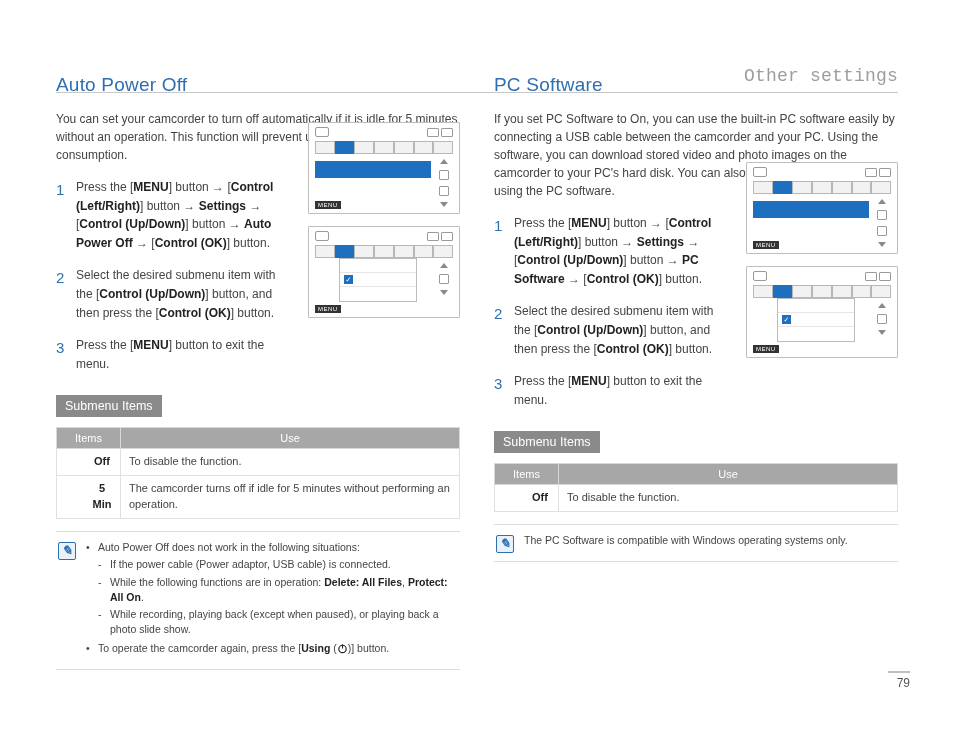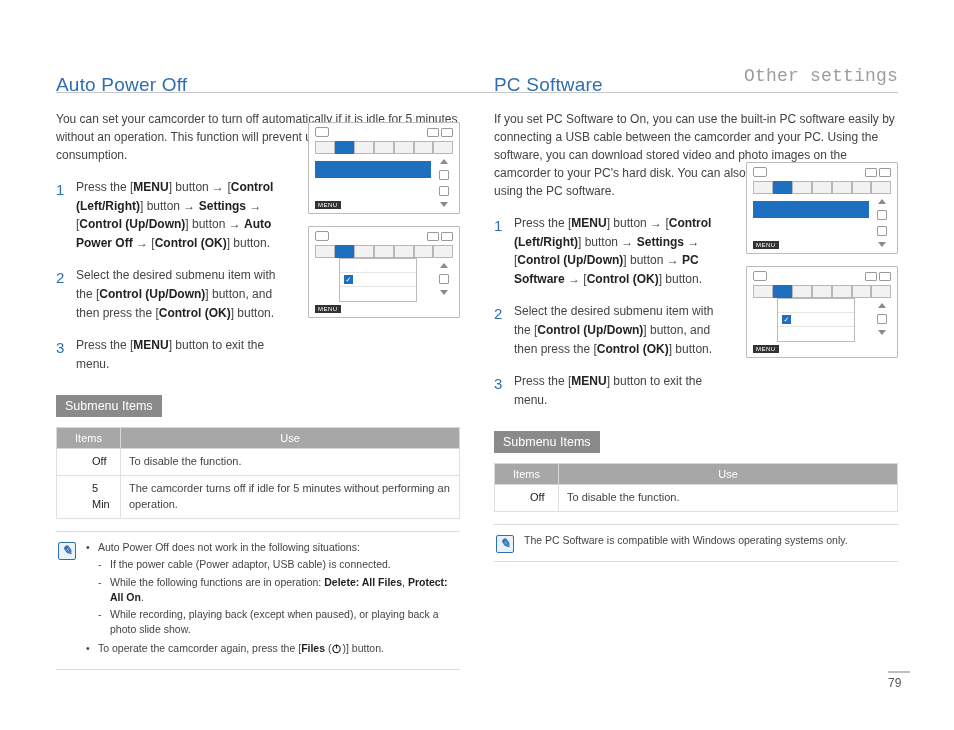--- a/index.html
+++ b/index.html
@@ -102,21 +102,22 @@
     font-size: 11px;
   }
   table.sub td {
     border: 1px solid #e0e0e0;
     padding: 5px 8px;
     vertical-align: top;
     color: #444;
     line-height: 1.45;
   }
   table.sub td.k {
-    font-weight: 400;
+    font-weight: 700;
+    text-align: center;
     width: 64px;
     color: #222;
     padding-left: 35px;
   }
   .note-block {
     display: flex;
     gap: 10px;
     font-size: 10.5px;
     color: #444;
     line-height: 1.45;
@@ -237,21 +238,21 @@
     width: 9px; height: 9px; background: #1f6fc0;
     display: inline-flex; align-items: center; justify-content: center;
     color: #fff; font-size: 7px;
   }
   .page-num {
     position: absolute;
     right: 44px;
     bottom: 40px;
     font-size: 12px;
     color: #555;
-    text-align: left;
+    text-align: right;
   }
   .page-num::before {
     content: "";
     display: block;
     width: 22px;
     height: 2px;
     background: #bfbfbf;
     margin-bottom: 3px;
     margin-left: auto;
   }
@@ -362,21 +363,21 @@
       <div class="note-icon">✎</div>
       <ul class="note-list">
         <li>
           <span>Auto Power Off does not work in the following situations:</span>
           <ul class="note-sub">
             <li>If the power cable (Power adaptor, USB cable) is connected.</li>
             <li>While the following functions are in operation: <b>Delete: All Files</b>, <b>Protect: All On</b>.</li>
             <li>While recording, playing back (except when paused), or playing back a photo slide show.</li>
           </ul>
         </li>
-        <li>To operate the camcorder again, press the [<b>Files</b> (<span class="power-icon">
+        <li>To operate the camcorder again, press the [<b>Using</b> (<span class="power-icon">
                 <svg width="11" height="11" viewBox="0 0 24 24">
                   <circle cx="12" cy="13" r="8" fill="none" stroke="#222" stroke-width="2.5"></circle>
                   <line x1="12" y1="3" x2="12" y2="12" stroke="#222" stroke-width="2.5"></line>
                 </svg>
               </span>)] button.</li>
       </ul>
     </div>
   </div>
 
   <div class="col">

